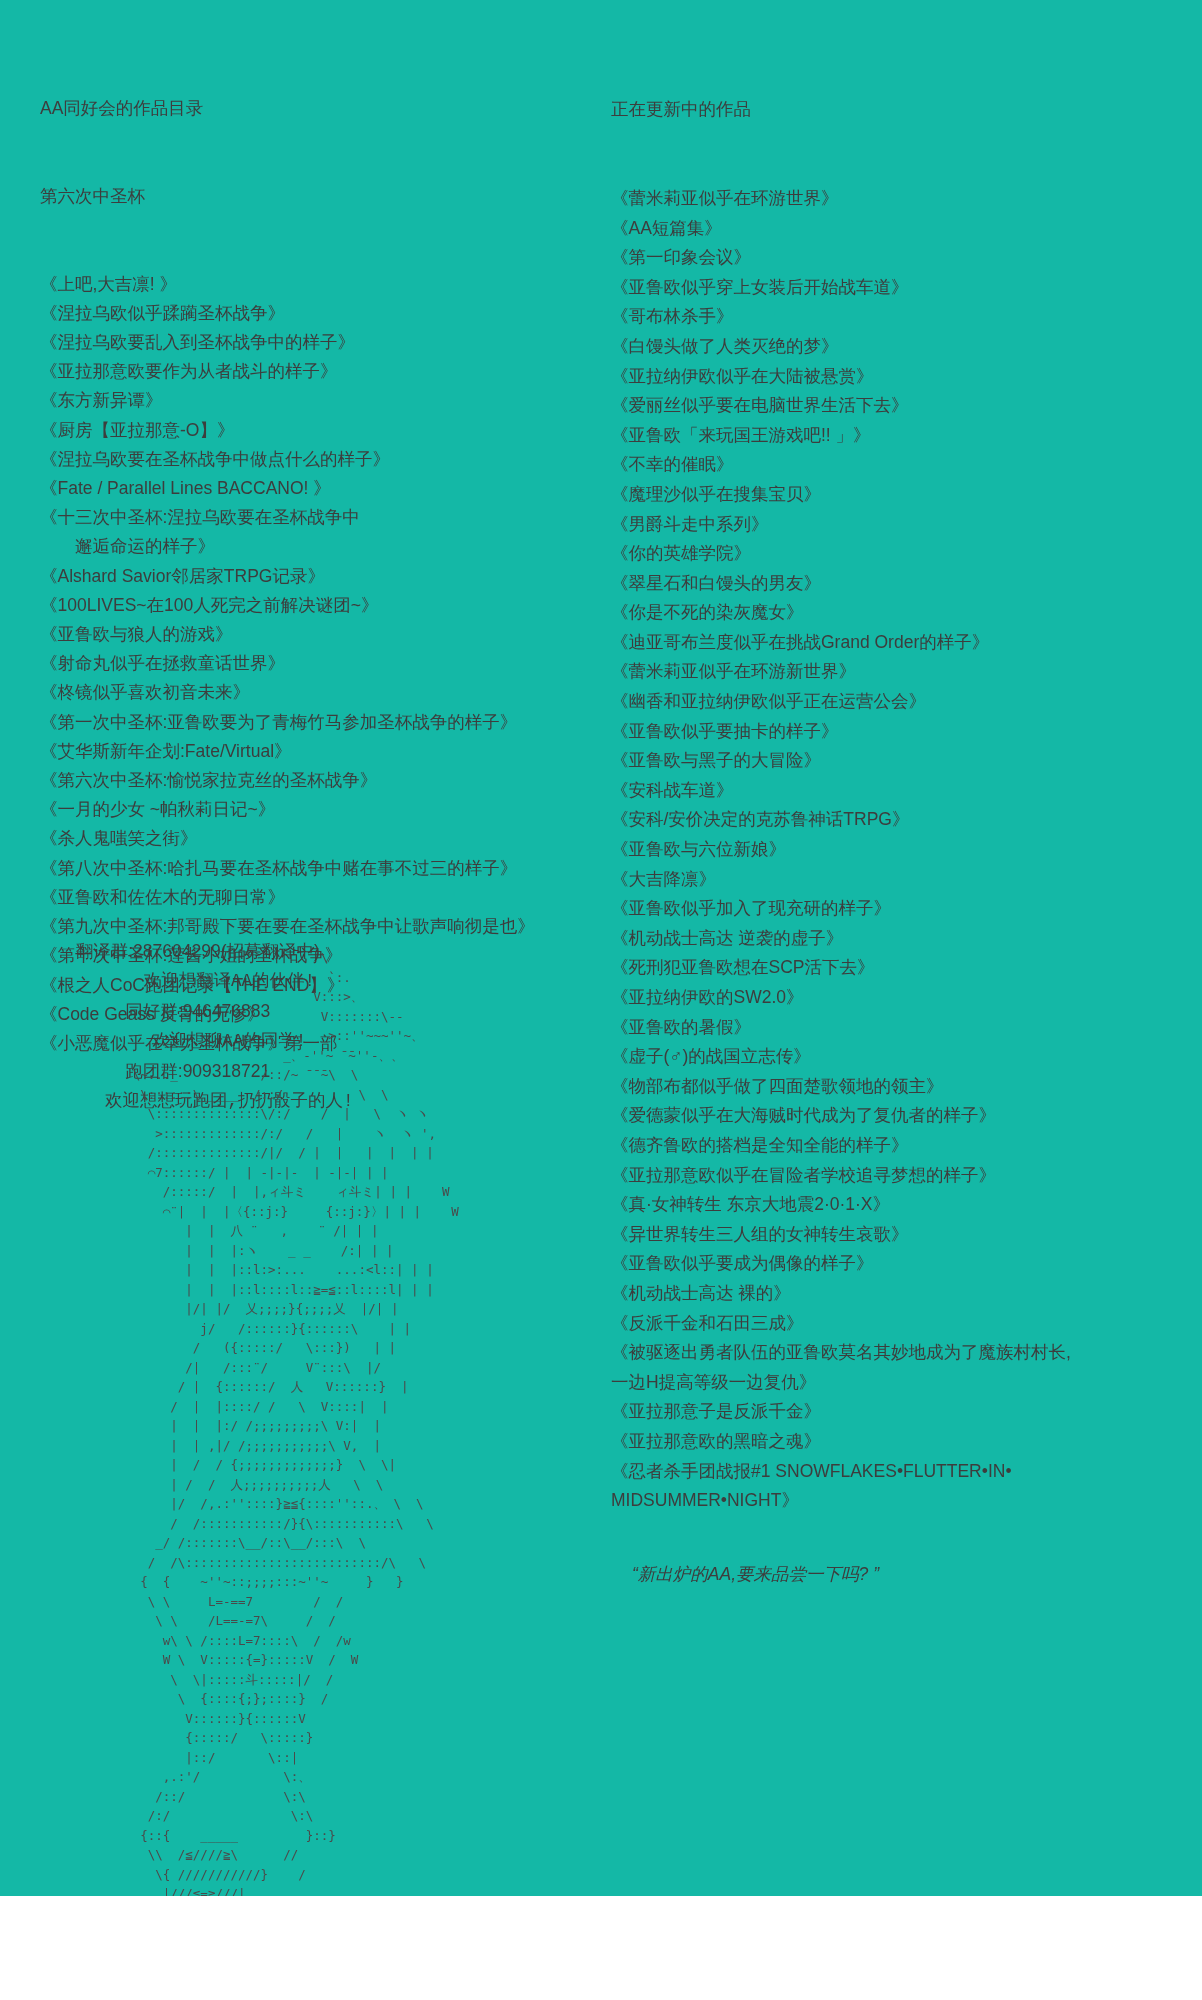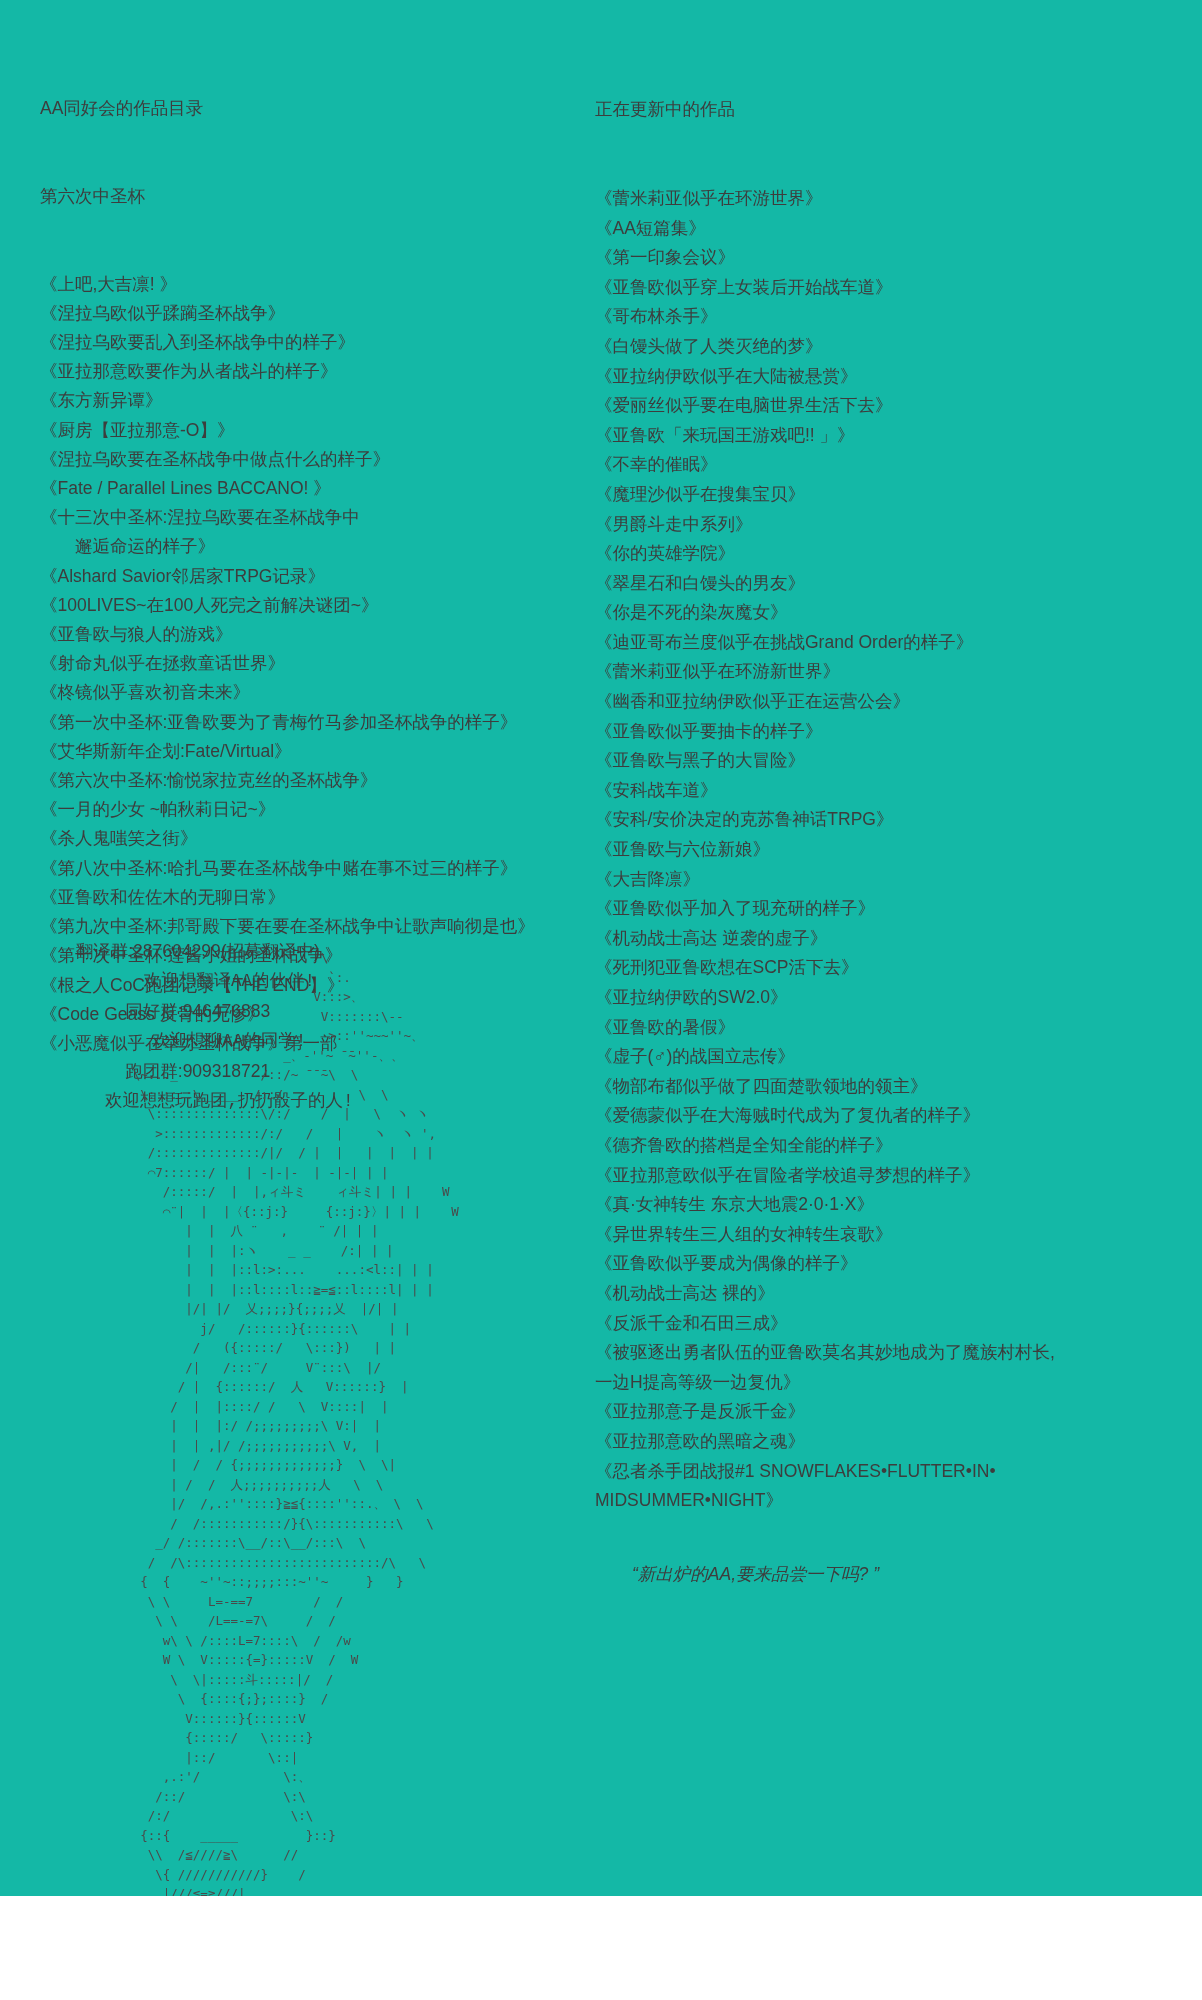--- a/index.html
+++ b/index.html
@@ -1,20 +1,20 @@
 <!DOCTYPE html>
 <html><head>
 <meta charset="utf-8">
 <style>
   html,body{margin:0;padding:0;background:#ffffff;}
   .page{position:relative;width:1202px;height:1896px;background:#14b8a6;overflow:hidden;
         font-family:"Liberation Sans",sans-serif;color:#3d3d3d;padding-left:32px;}
   .col{position:absolute;white-space:pre;font-size:17.5px;}
   .col-left{left:40px;top:36px;line-height:29.2px;width:560px;}
-  .col-right{left:595px;top:36px;line-height:29.6px;width:589px;}
+  .col-right{left:611px;top:36px;line-height:29.6px;width:589px;}
   .line{white-space:pre;}
   .contact{position:absolute;left:42px;top:936px;font-size:17.5px;line-height:30px;text-align:center;}
   .c-note{padding-left:63px;font-family:Liberation Mono, monospace;}
   .quote{position:absolute;left:632px;top:1562px;font-size:17.5px;font-style:italic;}
   .aa-art{position:absolute;left:95px;top:948px;margin:0;color:#4a4a4a;
           font-family:"DejaVu Sans Mono",monospace;font-size:12.5px;line-height:19.5px;}
 </style>
 </head>
 <body>
 

